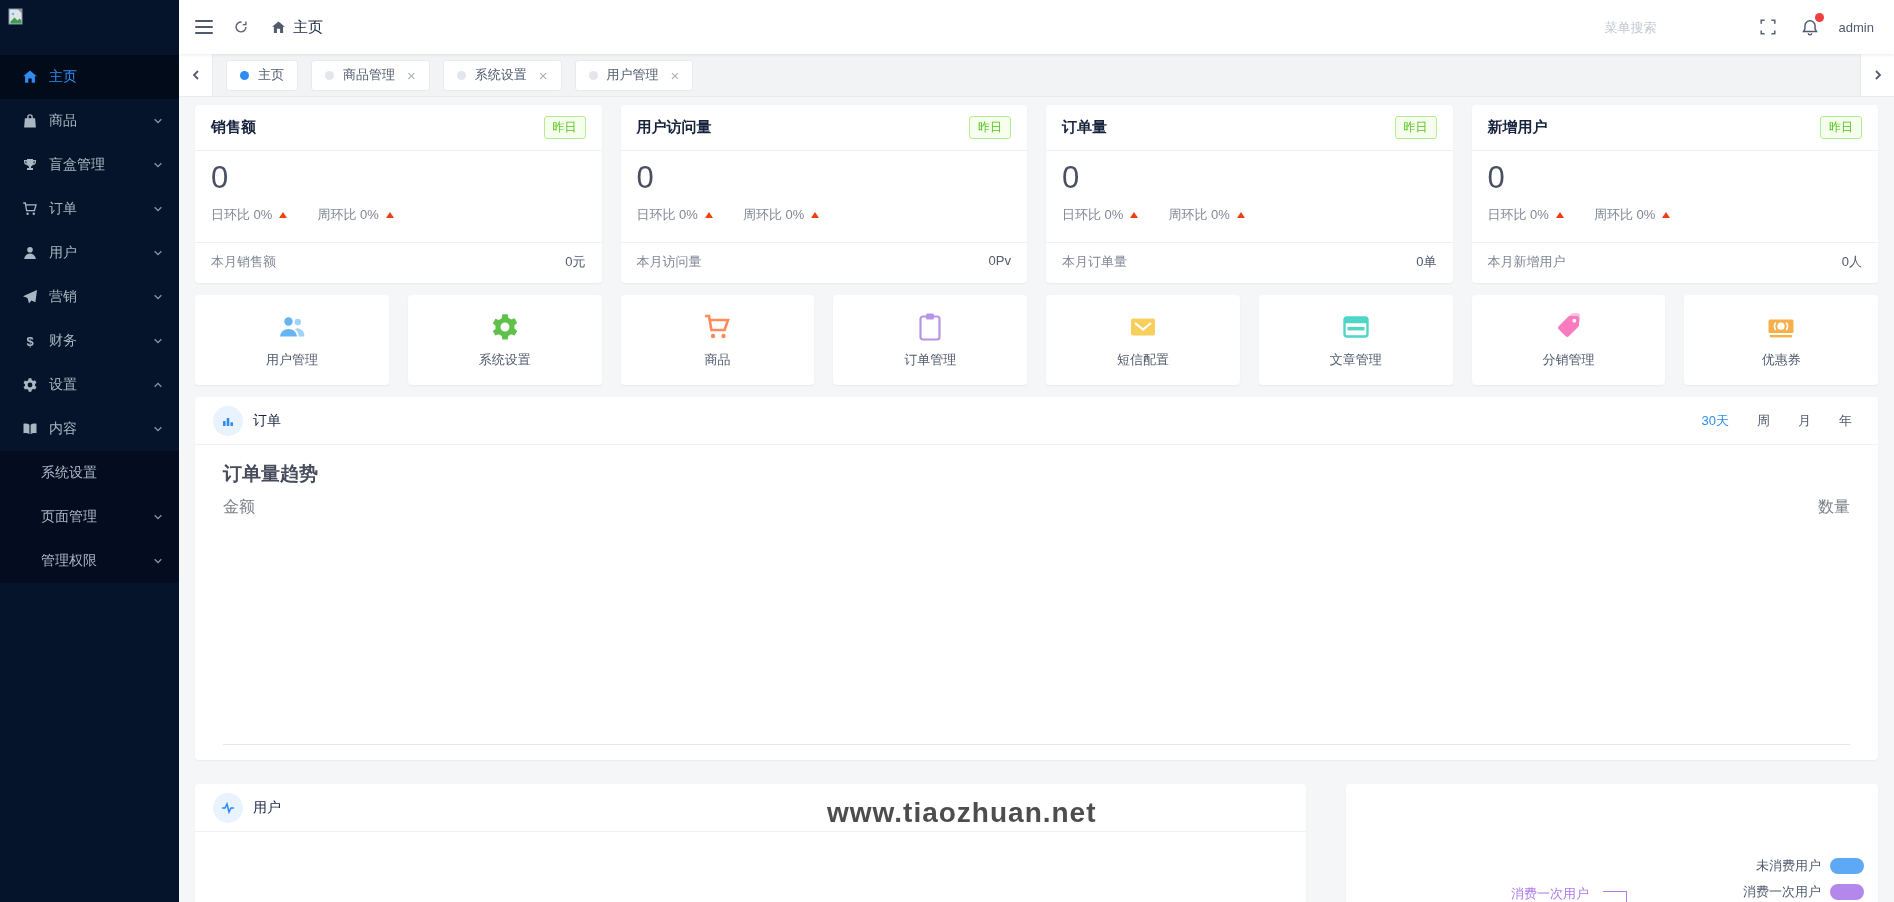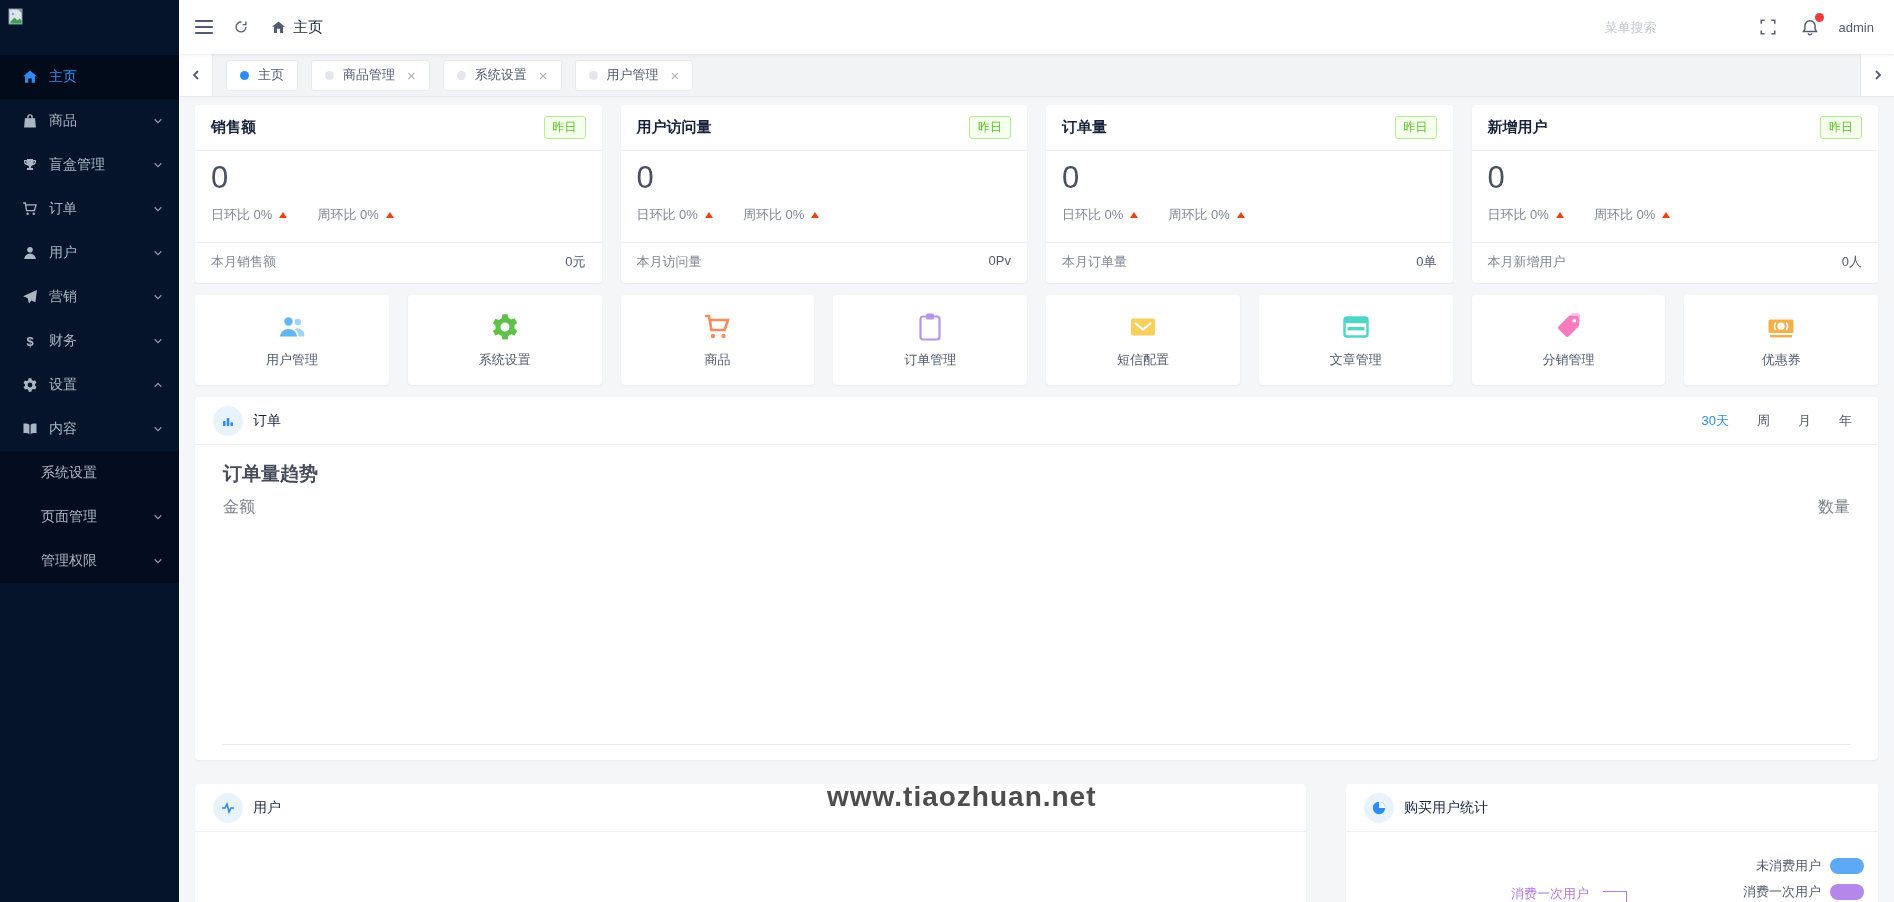--- a/index.html
+++ b/index.html
@@ -94,21 +94,21 @@
 
   .legend { position:absolute; right:14px; top:73px; }
   .legend-row { display:flex; align-items:center; justify-content:flex-end; gap:9px; margin-bottom:8px; font-size:13px; color:#515a6e; }
   .pill { width:34px; height:16px; border-radius:8px; }
   .pill.c0 { background:#5da9f6; }
   .pill.c1 { background:#b487ea; }
 
   .callout-1 { position:absolute; left:165px; top:101px; font-size:13px; color:#b07ae8; }
   .callout-1-line { position:absolute; left:257px; top:107px; width:24px; height:16px; border-top:1px solid #b07ae8; border-right:1px solid #b07ae8; }
 
-  .watermark { position:absolute; left:648px; top:684px; font-size:28px; font-weight:bold; color:#4d4d4d; letter-spacing:1px;
+  .watermark { position:absolute; left:648px; top:700px; font-size:28px; font-weight:bold; color:#4d4d4d; letter-spacing:1px;
     text-shadow:-1px -1px 0 #fff, 1px -1px 0 #fff, -1px 1px 0 #fff, 1px 1px 0 #fff; z-index:5; }
 </style>
 </head>
 <body>
 
 <aside class="sidebar">
   <div class="logo-area">
     <svg viewBox="0 0 17 17">
         <rect x="1" y="1" width="13" height="15" fill="#dfe4ea" stroke="#8a93a0" stroke-width="1"></rect>
         <path d="M9.5 1h4.5v4.5z" fill="#8a93a0"></path>
@@ -539,29 +539,20 @@
           </span>
           <span class="panel-title">用户</span>
         </div>
         <div class="user-chart">
           
           
         </div>
       </section>
 
       <section class="panel purchase-panel">
-        <div class="panel-head">
-          <span class="picon">
-            <svg viewBox="0 0 16 16">
-                <circle cx="8" cy="8" r="6.2" fill="#2d8cf0"></circle>
-                <path d="M8 8V1.8A6.2 6.2 0 0114.2 8z" fill="#fff" opacity=".95"></path>
-              </svg>
-          </span>
-          <span class="panel-title">购买用户统计</span>
-        </div>
         <div class="legend">
           <div class="legend-row">
             <span>未消费用户</span>
             <span class="pill c0"></span>
           </div>
           <div class="legend-row">
             <span>消费一次用户</span>
             <span class="pill c1"></span>
           </div>
 

